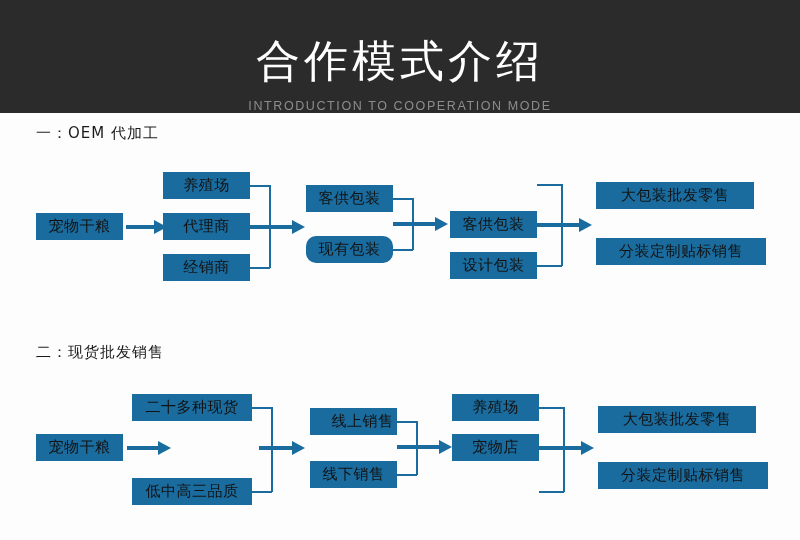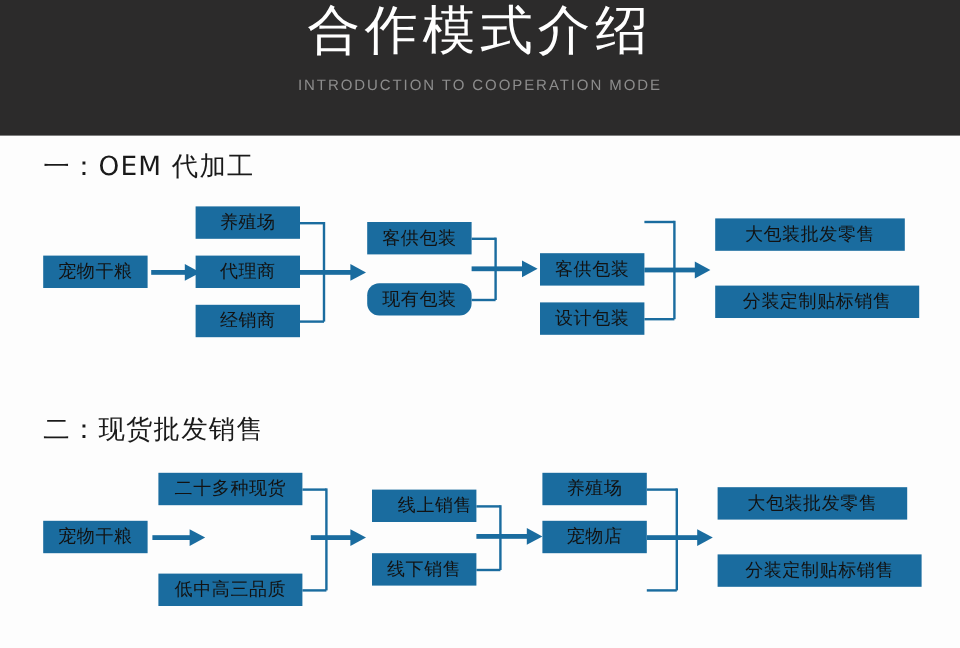--- a/index.html
+++ b/index.html
@@ -25,21 +25,21 @@
   
   .banner {
     position: absolute;
     left: 0; top: 0;
     width: 800px;
     height: 113px;
     background: #2c2b2b;
     display: flex;
     flex-direction: column;
     align-items: center;
-    justify-content: flex-start;
+    justify-content: flex-end;
   }
   .banner-title {
     color: #ffffff;
     font-size: 44px;
     letter-spacing: 4px;
     line-height: 1.1;
     font-weight: 500;
     text-align: center;
     margin-top: 2px;
   }
@@ -48,21 +48,21 @@
     font-size: 12.5px;
     letter-spacing: 1.6px;
     margin-top: 14px;
     text-align: center;
     font-family: "Liberation Sans", sans-serif;
   }
 
   
   .sec-head {
     position: absolute;
-    font-size: 22px;
+    font-size: 15px;
     color: #1a1a1a;
     letter-spacing: 1px;
     white-space: nowrap;
   }
   #sec1-head { left: 36px; top: 124px; }
   #sec2-head { left: 36px; top: 343px; }
 
   
   .fbox {
     position: absolute;

